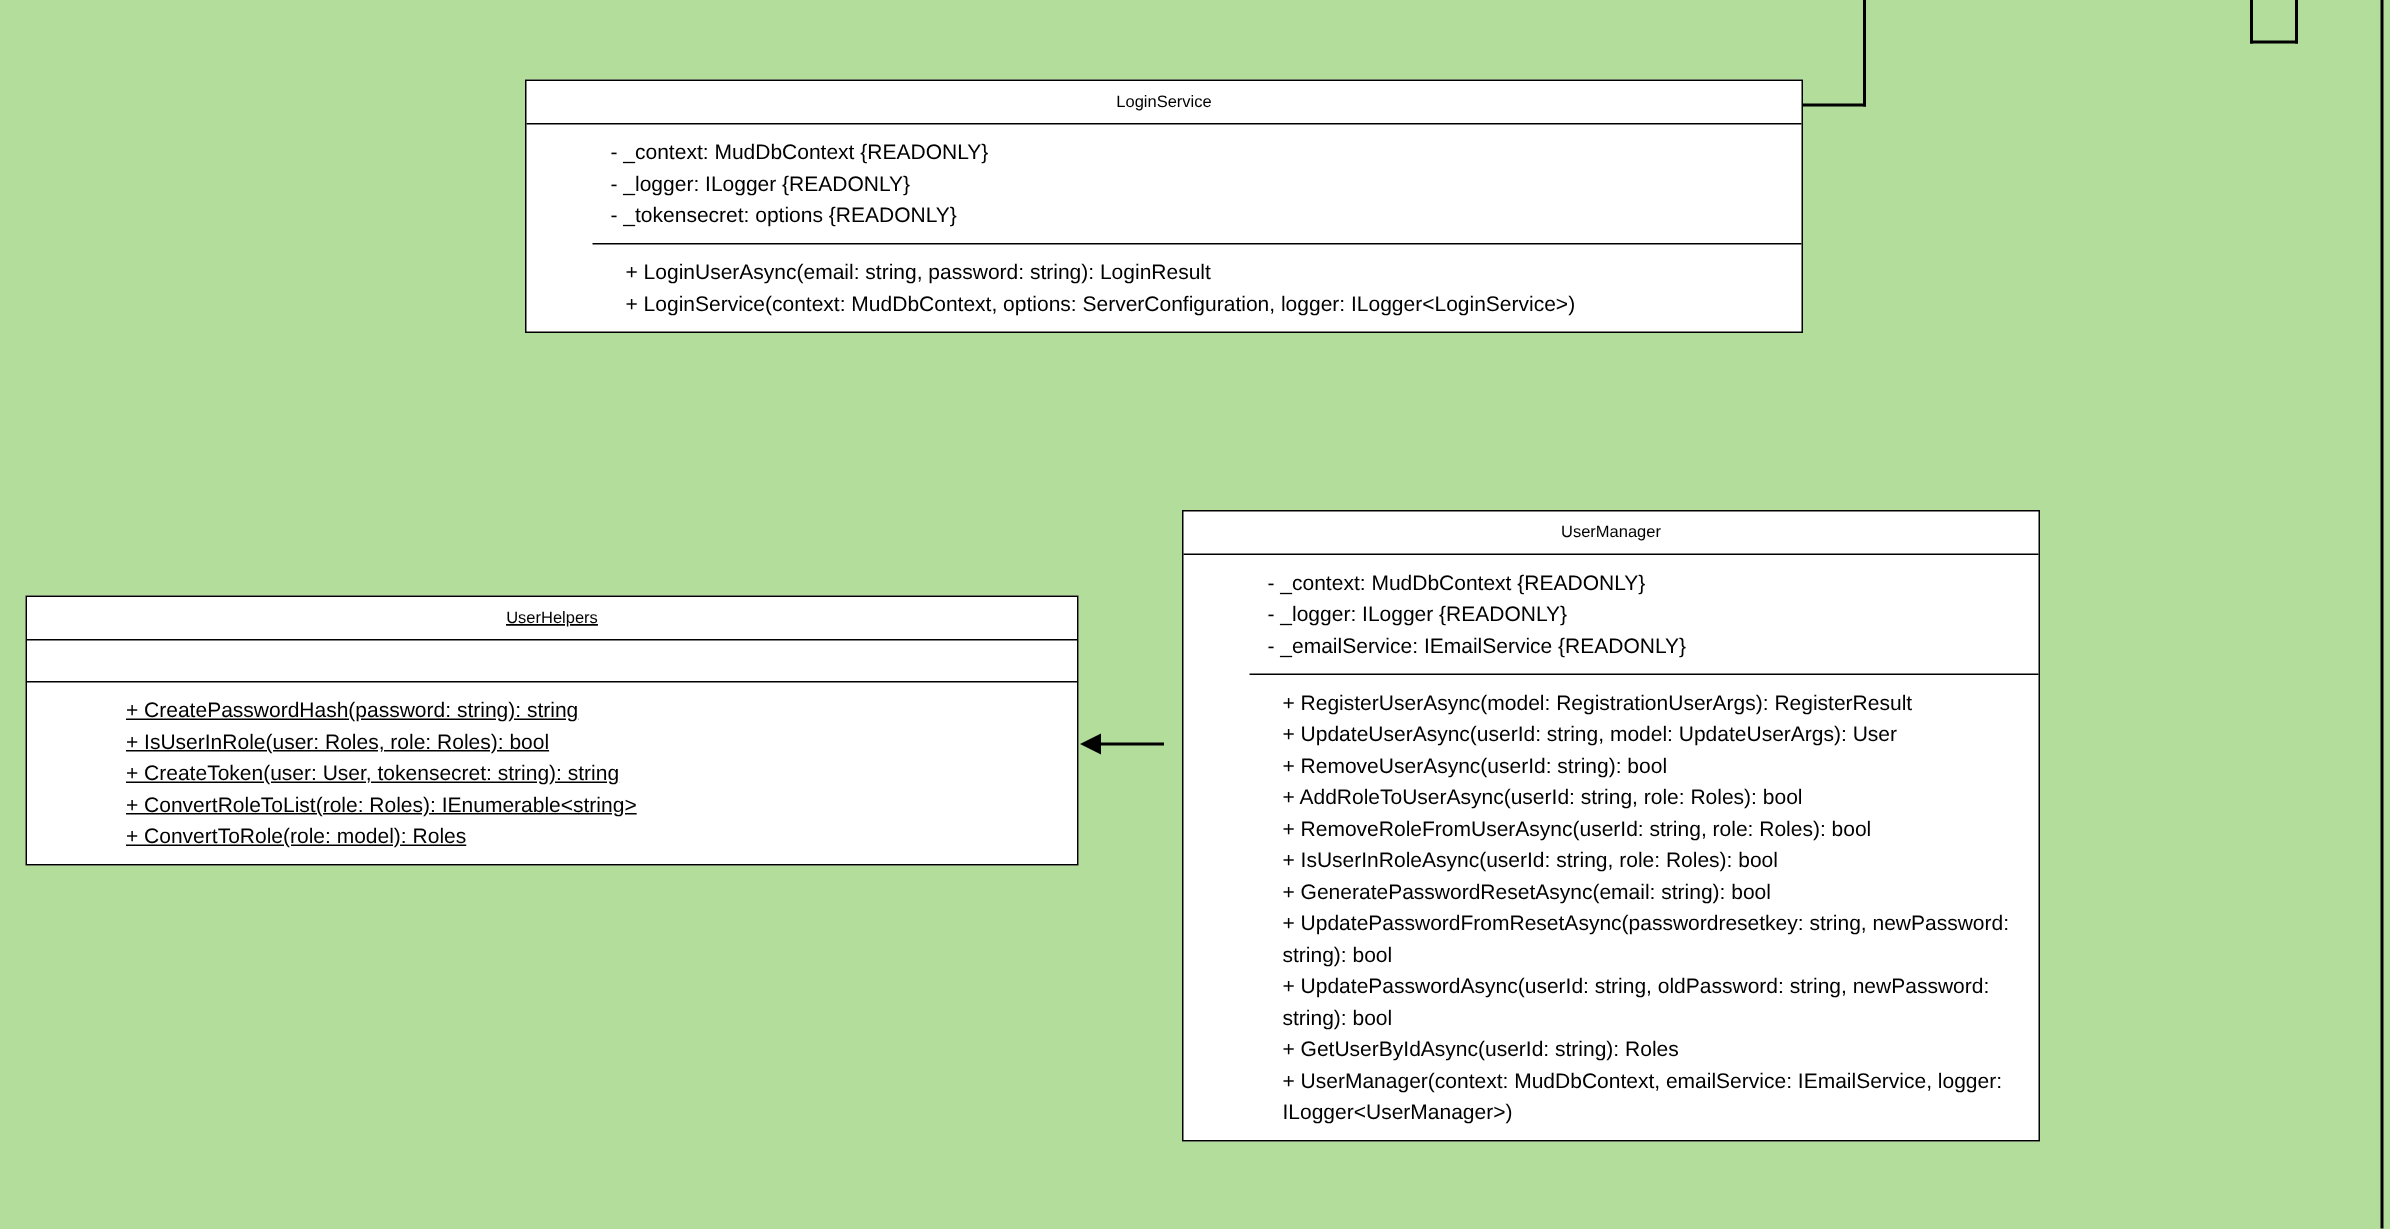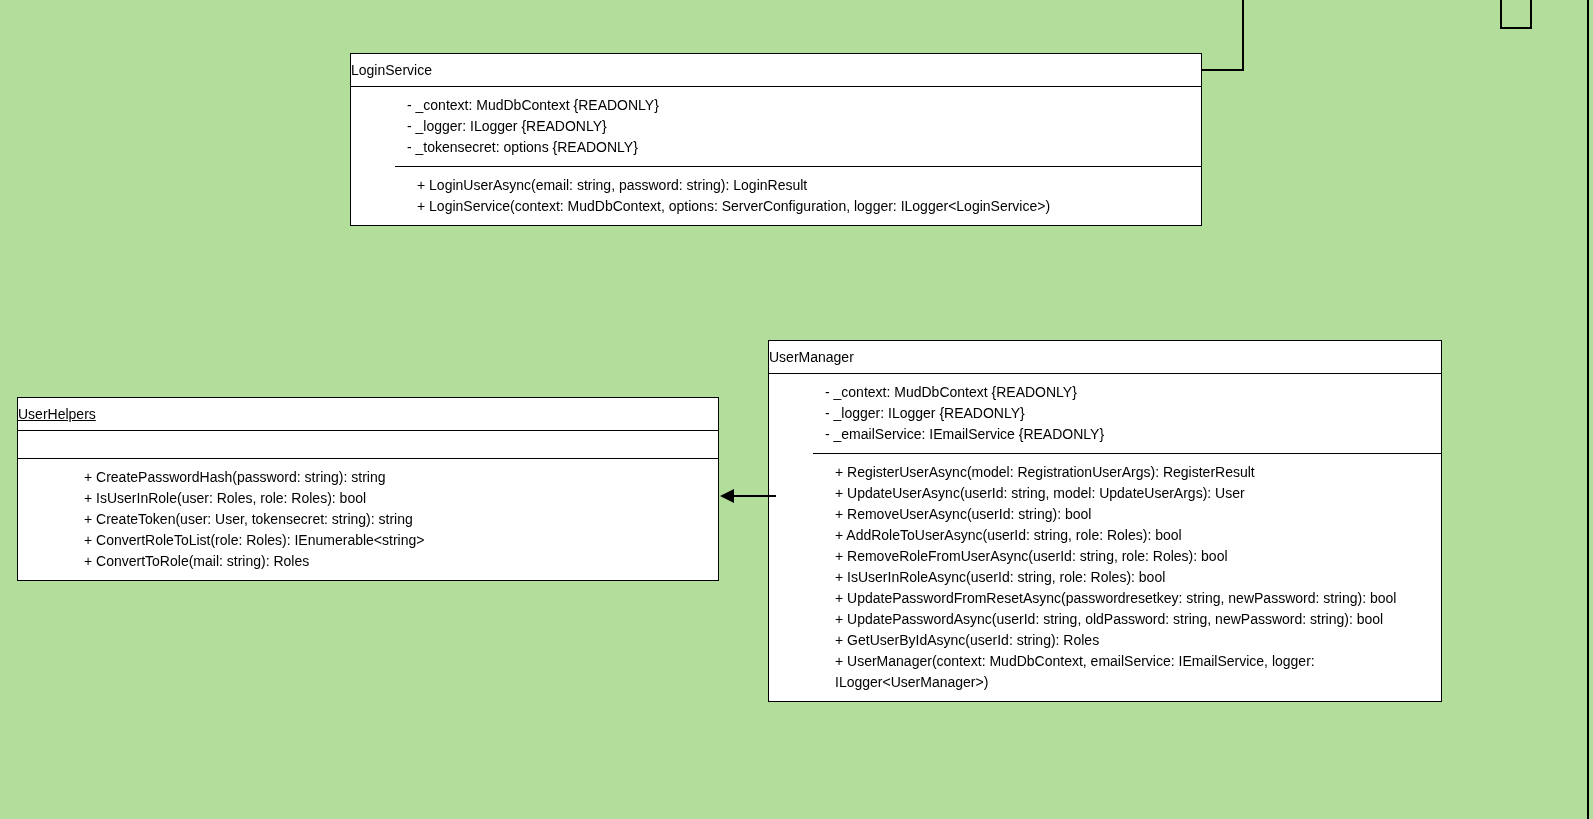--- a/index.html
+++ b/index.html
@@ -15,24 +15,24 @@
       height: 819px;
       position: relative;
       overflow: hidden;
     }
     .class-box {
       position: absolute;
       background: #ffffff;
       border: 1.5px solid #000000;
     }
     .class-title {
-      text-align: left;
+      text-align: center;
       padding: 8px 0;
       border-bottom: 1.5px solid #000000;
-      font-size: 14px;
+      font-size: 11px;
     }
     .class-title.underlined .title-text {
       text-decoration: underline;
     }
     .class-section {
       padding: 8px 12px;
       border-bottom: 1.5px solid #000000;
       line-height: 1.5;
       margin-left: 44px;
     }
@@ -70,50 +70,51 @@
     <div>- _context: MudDbContext {READONLY}</div>
     <div>- _logger: ILogger {READONLY}</div>
     <div>- _tokensecret: options {READONLY}</div>
   </div>
   <div class="class-section">
     <div>+ LoginUserAsync(email: string, password: string): LoginResult</div>
     <div>+ LoginService(context: MudDbContext, options: ServerConfiguration, logger: ILogger&lt;LoginService&gt;)</div>
   </div>
 </div>
 
-<div class="class-box" style="left: 17px; top: 397px; width: 702px;">
+<div class="class-box" style="left: 17px; top: 397px; width: 702px; text-decoration: underline;">
   <div class="class-title underlined">
     <span class="title-text">UserHelpers</span>
   </div>
   <div class="class-section-empty"></div>
   <div class="class-section">
     <div>+ CreatePasswordHash(password: string): string</div>
     <div>+ IsUserInRole(user: Roles, role: Roles): bool</div>
     <div>+ CreateToken(user: User, tokensecret: string): string</div>
     <div>+ ConvertRoleToList(role: Roles): IEnumerable&lt;string&gt;</div>
-    <div>+ ConvertToRole(mail: string): Roles</div>
+    <div>+ ConvertToRole(role: model): Roles</div>
   </div>
 </div>
 
-<div class="class-box" style="left: 768px; top: 340px; width: 674px;">
+<div class="class-box" style="left: 788px; top: 340px; width: 572px;">
   <div class="class-title">
     <span class="title-text">UserManager</span>
   </div>
   <div class="class-section">
     <div>- _context: MudDbContext {READONLY}</div>
     <div>- _logger: ILogger {READONLY}</div>
     <div>- _emailService: IEmailService {READONLY}</div>
   </div>
   <div class="class-section">
     <div>+ RegisterUserAsync(model: RegistrationUserArgs): RegisterResult</div>
     <div>+ UpdateUserAsync(userId: string, model: UpdateUserArgs): User</div>
     <div>+ RemoveUserAsync(userId: string): bool</div>
     <div>+ AddRoleToUserAsync(userId: string, role: Roles): bool</div>
     <div>+ RemoveRoleFromUserAsync(userId: string, role: Roles): bool</div>
     <div>+ IsUserInRoleAsync(userId: string, role: Roles): bool</div>
+    <div>+ GeneratePasswordResetAsync(email: string): bool</div>
     <div>+ UpdatePasswordFromResetAsync(passwordresetkey: string, newPassword: string): bool</div>
     <div>+ UpdatePasswordAsync(userId: string, oldPassword: string, newPassword: string): bool</div>
     <div>+ GetUserByIdAsync(userId: string): Roles</div>
     <div>+ UserManager(context: MudDbContext, emailService: IEmailService, logger: ILogger&lt;UserManager&gt;)</div>
   </div>
 </div>
 
 <div class="connector" style="left: 732px; top: 495px; width: 44px; height: 2px;"></div>
 <div class="arrowhead left" style="left: 720px; top: 489px;"></div>
 

